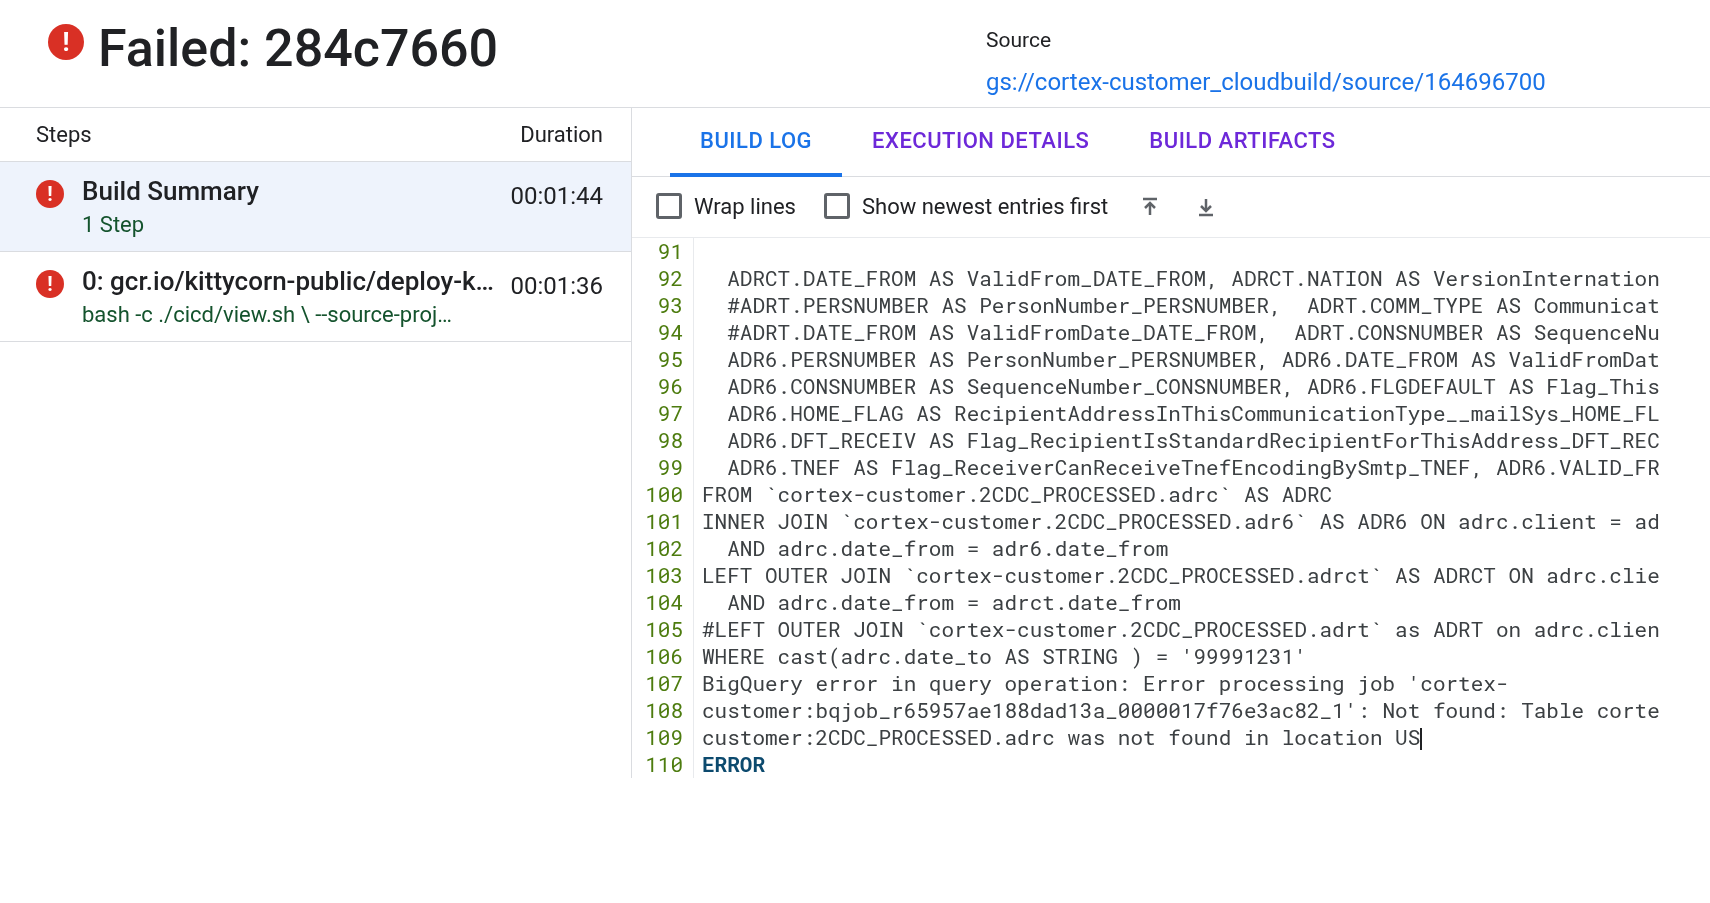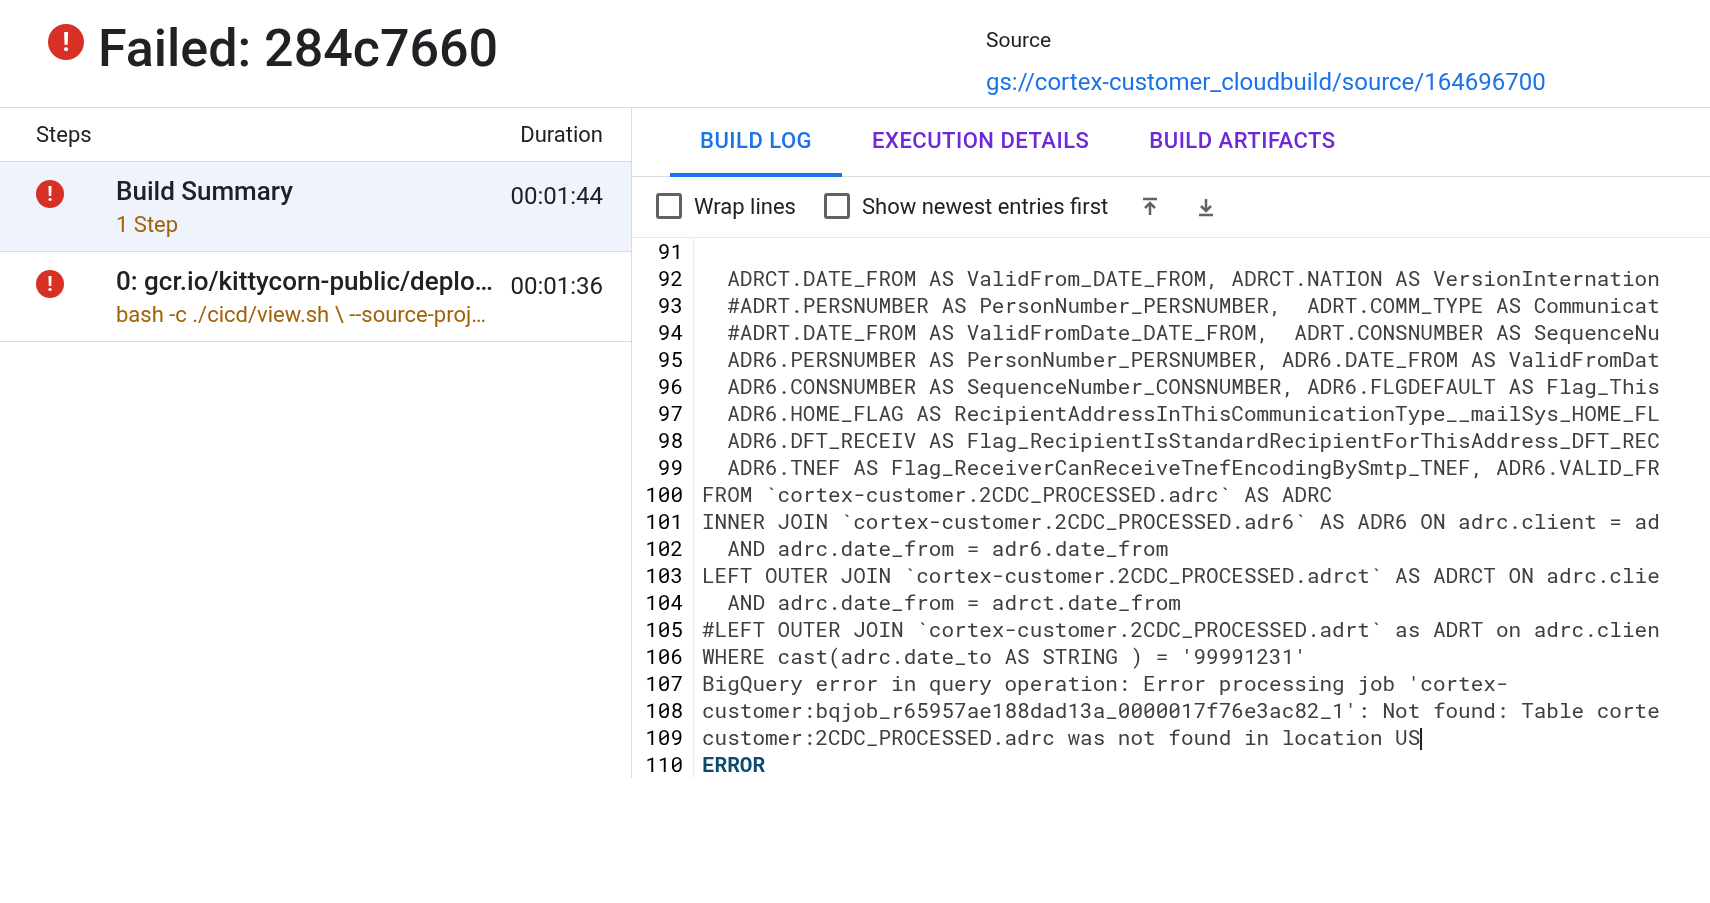--- a/index.html
+++ b/index.html
@@ -86,32 +86,32 @@
     display: flex;
     align-items: center;
     justify-content: center;
     color: #fff;
     font-weight: bold;
     font-size: 20px;
     margin-right: 18px;
     margin-top: 4px;
     flex-shrink: 0;
   }
-  .step-content { flex: 1; overflow: hidden; margin-left: 34px; }
+  .step-content { flex: 1; overflow: hidden; }
   .step-title {
     font-size: 26px;
     font-weight: 500;
     color: #202124;
     white-space: nowrap;
     overflow: hidden;
     text-overflow: ellipsis;
   }
   .step-sub {
     font-size: 22px;
-    color: #a16207;
+    color: #14532d;
     margin-top: 6px;
     white-space: nowrap;
     overflow: hidden;
     text-overflow: ellipsis;
   }
   .step-duration {
     font-size: 24px;
     color: #202124;
     margin-left: 12px;
     margin-top: 6px;
@@ -175,21 +175,21 @@
     font-size: 21px;
     line-height: 27px;
   }
   .log-line {
     display: flex;
     white-space: pre;
   }
   .log-num {
     width: 62px;
     text-align: right;
-    color: #000000;
+    color: #4d7c0f;
     padding-right: 10px;
     flex-shrink: 0;
     user-select: none;
     border-right: 1px solid #e8eaed;
     margin-right: 8px;
   }
   .log-text { color: #3c4043; }
   .log-text.error { color: #0c4a6e; font-weight: bold; }
   .cursor {
     display: inline-block;

